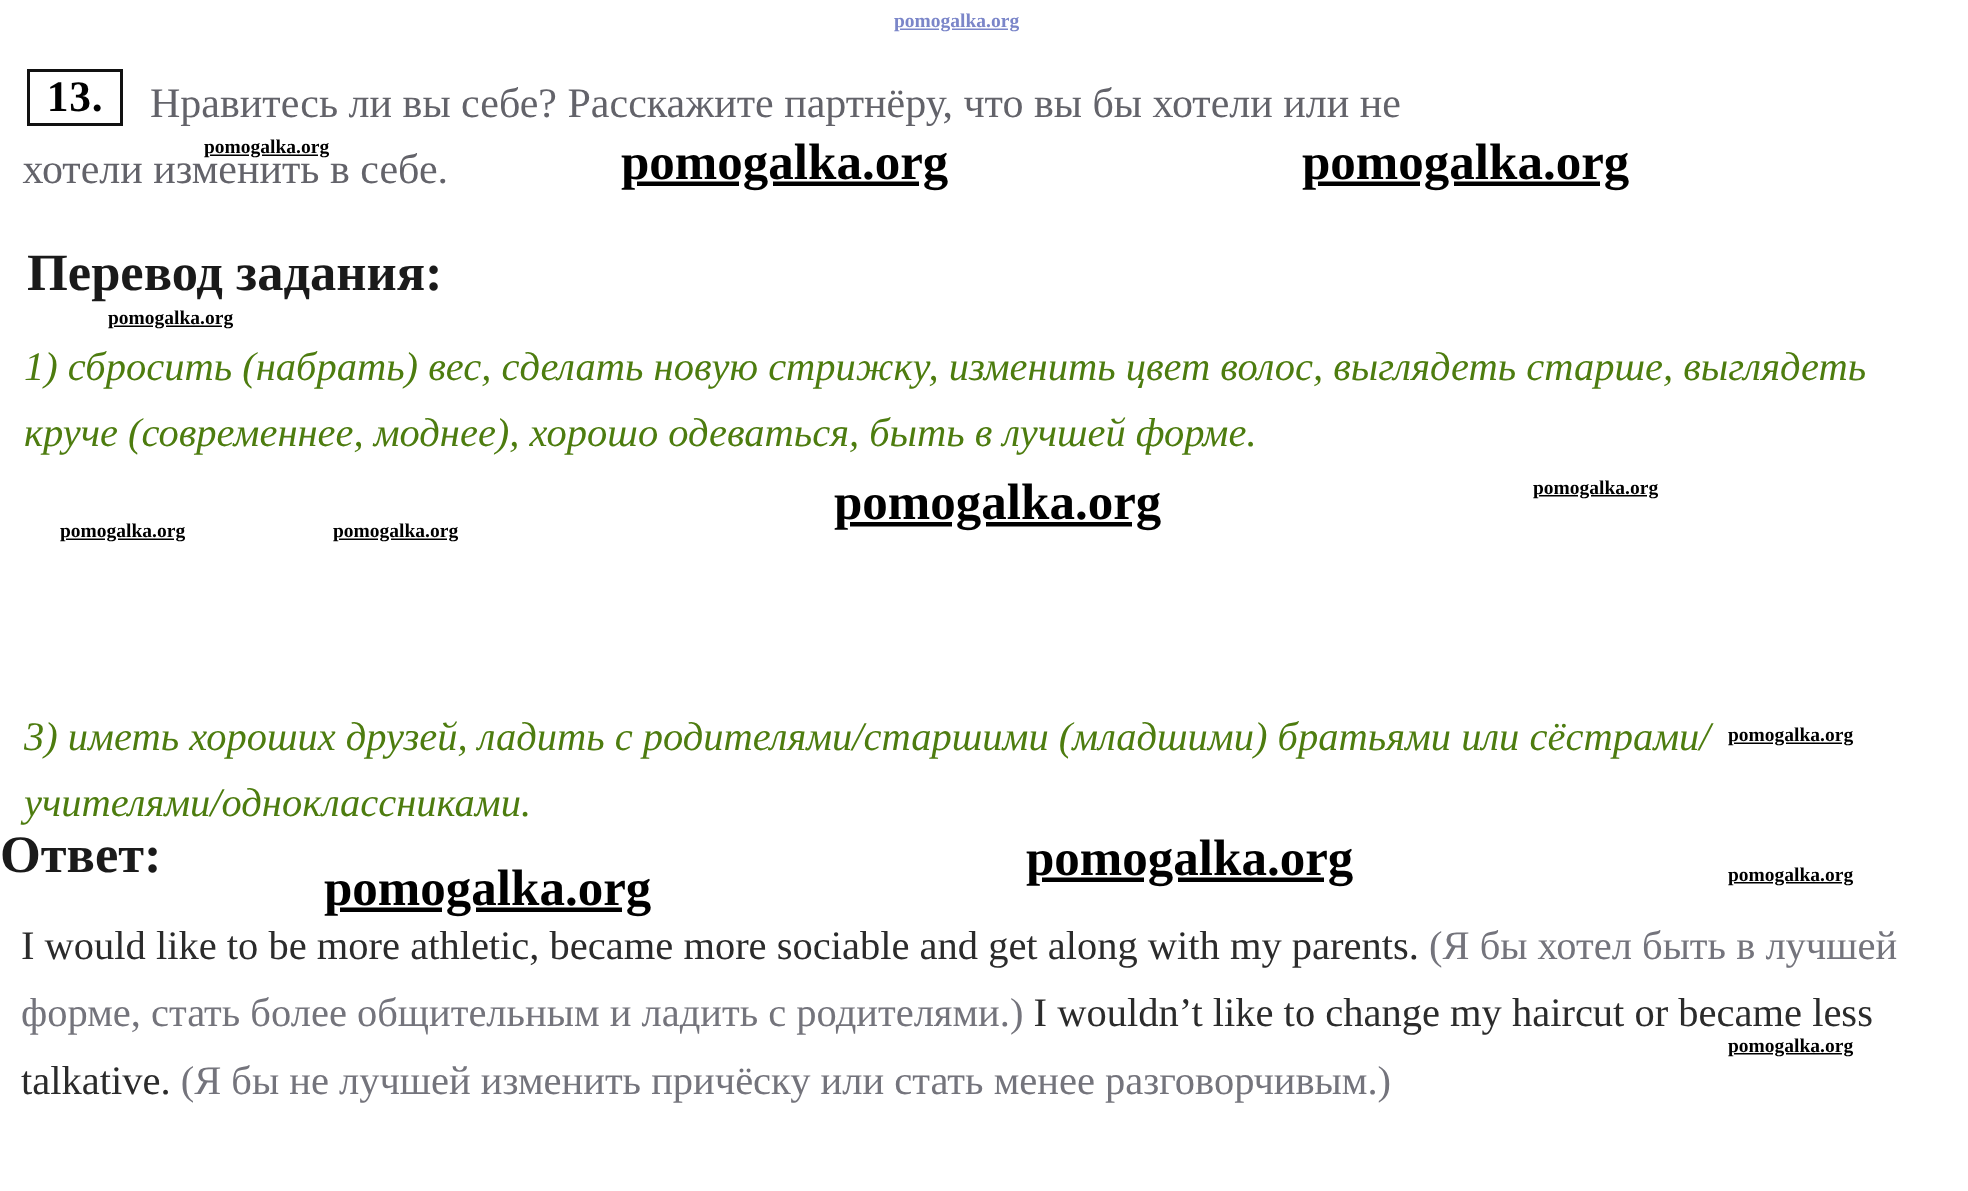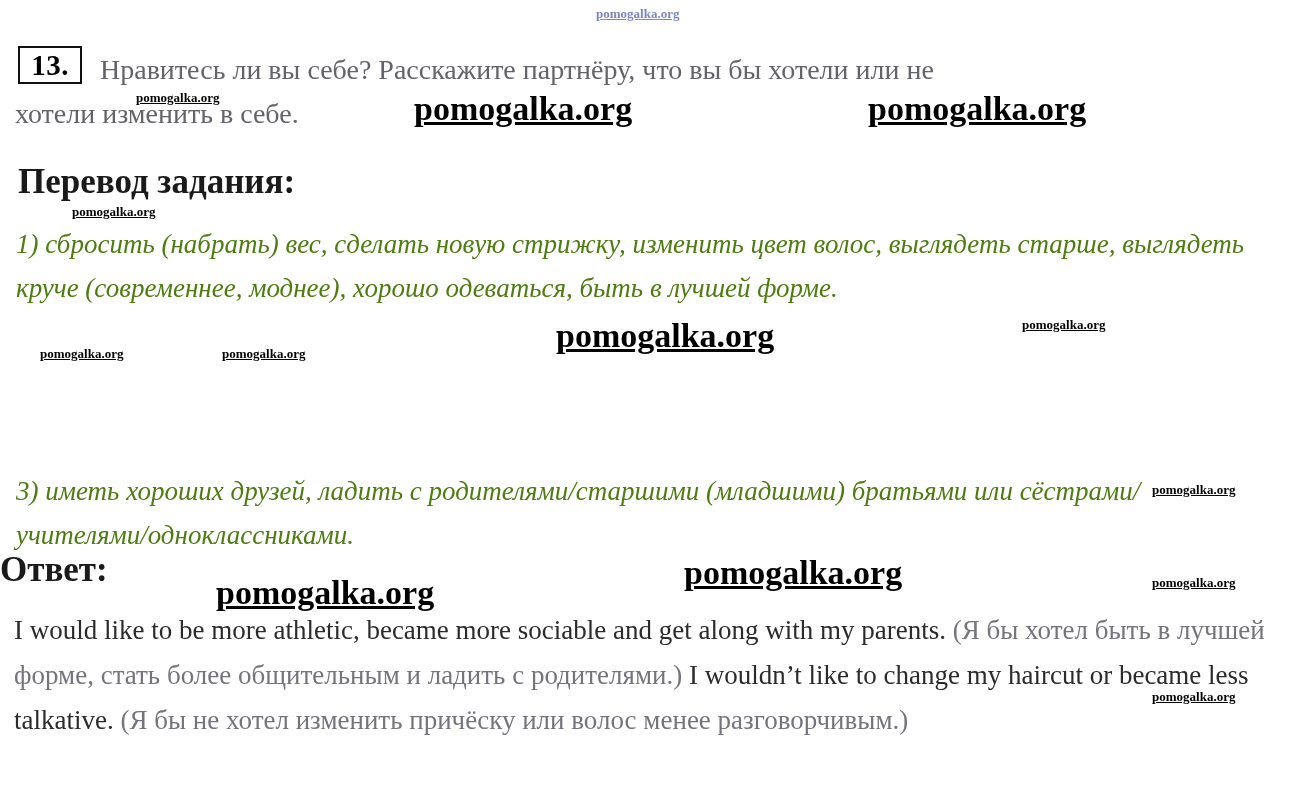--- a/index.html
+++ b/index.html
@@ -124,21 +124,21 @@
 
 
   <div class="block" id="tr-3">3) иметь хороших друзей, ладить с родителями/старшими (младшими) братьями или сёстрами/учителями/одноклассниками.</div>
 
   <div class="heading" id="h-answer">Ответ:</div>
 
   <div id="answer-block">
     <span>I would like to be more athletic, became more sociable and get along with my parents.</span>
     <span class="ru">(Я бы хотел быть в лучшей форме, стать более общительным и ладить с родителями.)</span>
     <span>I wouldn’t like to change my haircut or became less talkative.</span>
-    <span class="ru">(Я бы не хотел изменить причёску или волос менее разговорчивым.)</span>
+    <span class="ru">(Я бы не лучшей изменить причёску или стать менее разговорчивым.)</span>
   </div>
 
   <div id="watermark-layer">
       <div class="wm top" style="left: 596px; top: 6px;">pomogalka.org</div>
       <div class="wm small" style="left: 136px; top: 90px;">pomogalka.org</div>
       <div class="wm big" style="left: 414px; top: 90px;">pomogalka.org</div>
       <div class="wm big" style="left: 868px; top: 90px;">pomogalka.org</div>
       <div class="wm small" style="left: 72px; top: 204px;">pomogalka.org</div>
       <div class="wm big" style="left: 556px; top: 317px;">pomogalka.org</div>
       <div class="wm small" style="left: 1022px; top: 317px;">pomogalka.org</div>

